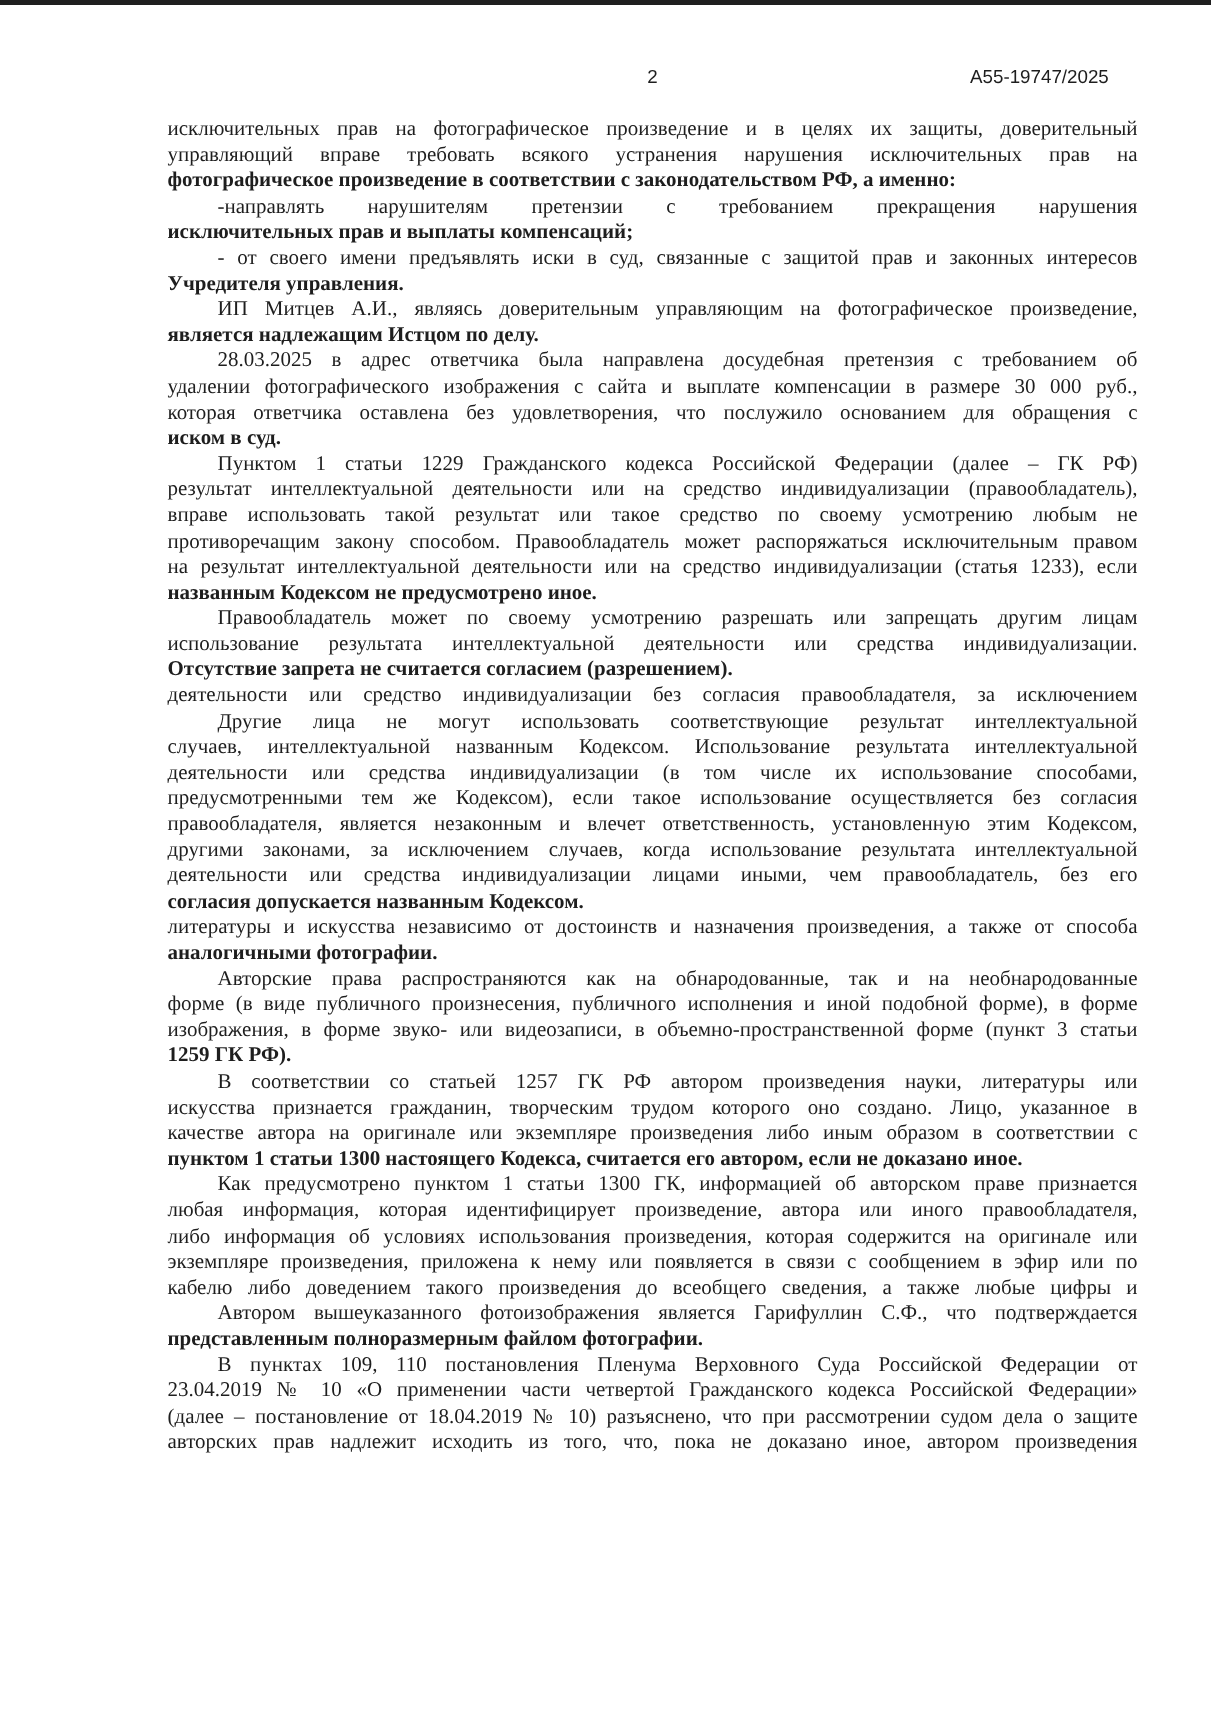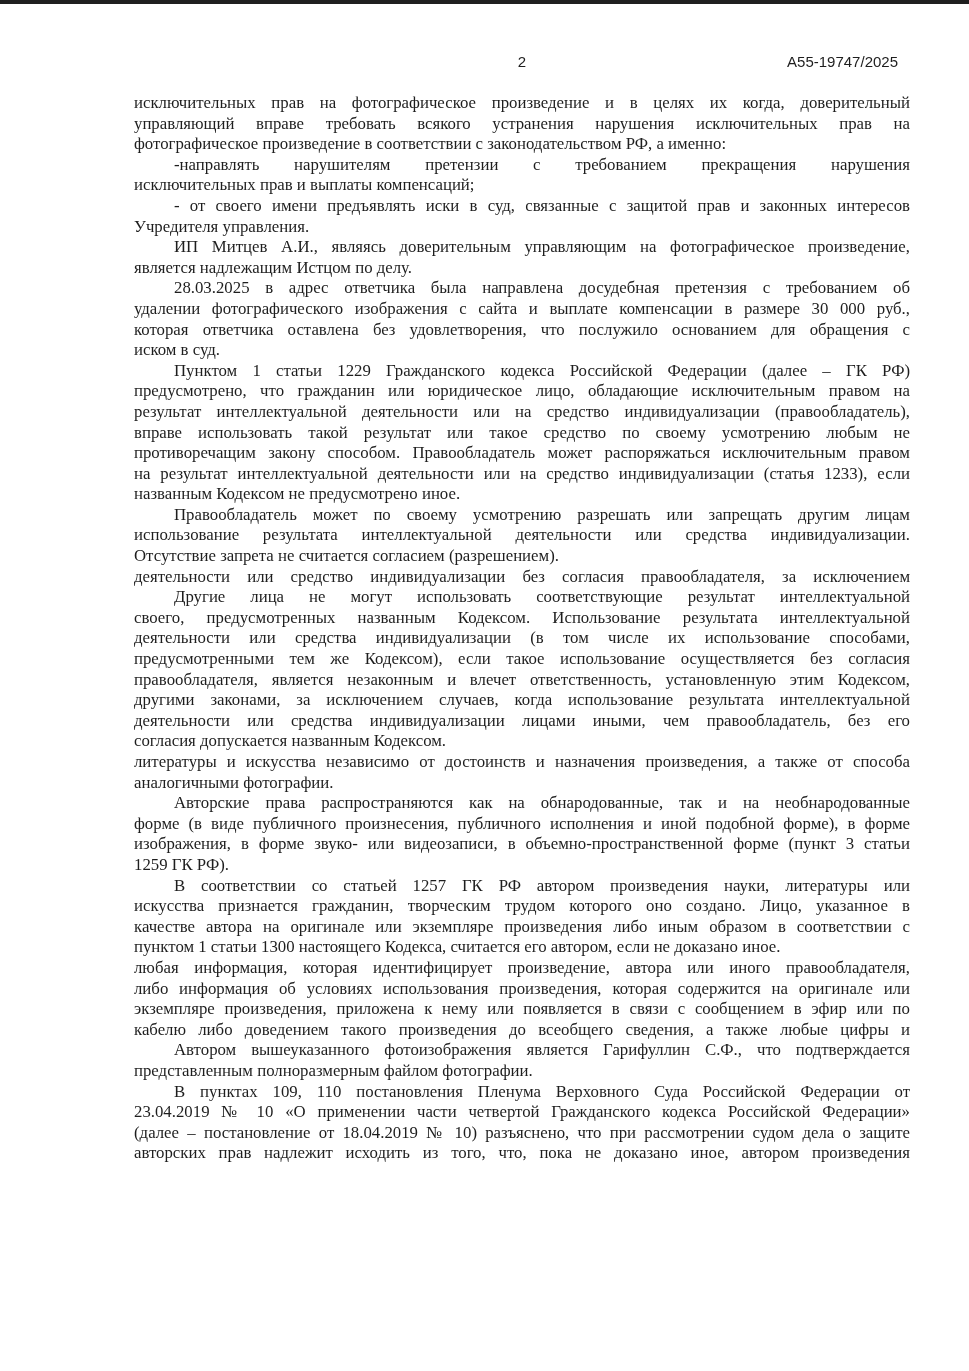--- a/index.html
+++ b/index.html
@@ -33,56 +33,57 @@
     line-height: 18px;
     color: #1e1e1e;
   }
   .page-number {
     position: absolute;
     left: 50%;
     transform: translateX(-50%);
   }
   .case-number {
     position: absolute;
-    right: 12px;
+    right: 23px;
   }
   .document-body {
     position: absolute;
     top: 93px;
     left: 134px;
     width: 776px;
     font-size: 16.8px;
     line-height: 20.6px;
   }
   .paragraph { margin: 0; padding: 0; }
   .line {
     text-align: justify;
     text-align-last: justify;
     white-space: normal;
   }
   .line.final {
     text-align-last: left;
+    font-weight: bold;
   }
   .line.first-indent {
     text-indent: 40px;
   }
 </style>
 </head>
 <body>
 
 <div class="top-bar"></div>
 
 <div class="page-header">
   <span class="page-number">2</span>
   <span class="case-number">А55-19747/2025</span>
 </div>
 
 <div class="document-body">
     <div class="paragraph">
-      <div class="line">исключительных прав на фотографическое произведение и в целях их когда, доверительный</div>
+      <div class="line">исключительных прав на фотографическое произведение и в целях их защиты, доверительный</div>
       <div class="line">управляющий вправе требовать всякого устранения нарушения исключительных прав на</div>
       <div class="line final">фотографическое произведение в соответствии с законодательством РФ, а именно:</div>
     </div>
     <div class="paragraph">
       <div class="line first-indent">-направлять нарушителям претензии с требованием прекращения нарушения</div>
       <div class="line final">исключительных прав и выплаты компенсаций;</div>
     </div>
     <div class="paragraph">
       <div class="line first-indent">- от своего имени предъявлять иски в суд, связанные с защитой прав и законных интересов</div>
       <div class="line final">Учредителя управления.</div>
@@ -92,36 +93,35 @@
       <div class="line final">является надлежащим Истцом по делу.</div>
     </div>
     <div class="paragraph">
       <div class="line first-indent">28.03.2025 в адрес ответчика была направлена досудебная претензия с требованием об</div>
       <div class="line">удалении фотографического изображения с сайта и выплате компенсации в размере 30 000 руб.,</div>
       <div class="line">которая ответчика оставлена без удовлетворения, что послужило основанием для обращения с</div>
       <div class="line final">иском в суд.</div>
     </div>
     <div class="paragraph">
       <div class="line first-indent">Пунктом 1 статьи 1229 Гражданского кодекса Российской Федерации (далее – ГК РФ)</div>
-      <div class="line">предусмотрено, что гражданин или юридическое лицо, обладающие исключительным правом на</div>
       <div class="line">результат интеллектуальной деятельности или на средство индивидуализации (правообладатель),</div>
       <div class="line">вправе использовать такой результат или такое средство по своему усмотрению любым не</div>
       <div class="line">противоречащим закону способом. Правообладатель может распоряжаться исключительным правом</div>
       <div class="line">на результат интеллектуальной деятельности или на средство индивидуализации (статья 1233), если</div>
       <div class="line final">названным Кодексом не предусмотрено иное.</div>
     </div>
     <div class="paragraph">
       <div class="line first-indent">Правообладатель может по своему усмотрению разрешать или запрещать другим лицам</div>
       <div class="line">использование результата интеллектуальной деятельности или средства индивидуализации.</div>
       <div class="line final">Отсутствие запрета не считается согласием (разрешением).</div>
     </div>
     <div class="paragraph">
       <div class="line">деятельности или средство индивидуализации без согласия правообладателя, за исключением</div>
       <div class="line first-indent">Другие лица не могут использовать соответствующие результат интеллектуальной</div>
-      <div class="line">своего, предусмотренных названным Кодексом. Использование результата интеллектуальной</div>
+      <div class="line">случаев, интеллектуальной названным Кодексом. Использование результата интеллектуальной</div>
       <div class="line">деятельности или средства индивидуализации (в том числе их использование способами,</div>
       <div class="line">предусмотренными тем же Кодексом), если такое использование осуществляется без согласия</div>
       <div class="line">правообладателя, является незаконным и влечет ответственность, установленную этим Кодексом,</div>
       <div class="line">другими законами, за исключением случаев, когда использование результата интеллектуальной</div>
       <div class="line">деятельности или средства индивидуализации лицами иными, чем правообладатель, без его</div>
       <div class="line final">согласия допускается названным Кодексом.</div>
     </div>
     <div class="paragraph">
       <div class="line">литературы и искусства независимо от достоинств и назначения произведения, а также от способа</div>
       <div class="line final">аналогичными фотографии.</div>
@@ -132,20 +132,21 @@
       <div class="line">изображения, в форме звуко- или видеозаписи, в объемно-пространственной форме (пункт 3 статьи</div>
       <div class="line final">1259 ГК РФ).</div>
     </div>
     <div class="paragraph">
       <div class="line first-indent">В соответствии со статьей 1257 ГК РФ автором произведения науки, литературы или</div>
       <div class="line">искусства признается гражданин, творческим трудом которого оно создано. Лицо, указанное в</div>
       <div class="line">качестве автора на оригинале или экземпляре произведения либо иным образом в соответствии с</div>
       <div class="line final">пунктом 1 статьи 1300 настоящего Кодекса, считается его автором, если не доказано иное.</div>
     </div>
     <div class="paragraph">
+      <div class="line first-indent">Как предусмотрено пунктом 1 статьи 1300 ГК, информацией об авторском праве признается</div>
       <div class="line">любая информация, которая идентифицирует произведение, автора или иного правообладателя,</div>
       <div class="line">либо информация об условиях использования произведения, которая содержится на оригинале или</div>
       <div class="line">экземпляре произведения, приложена к нему или появляется в связи с сообщением в эфир или по</div>
       <div class="line">кабелю либо доведением такого произведения до всеобщего сведения, а также любые цифры и</div>
     </div>
     <div class="paragraph">
       <div class="line first-indent">Автором вышеуказанного фотоизображения является Гарифуллин С.Ф., что подтверждается</div>
       <div class="line final">представленным полноразмерным файлом фотографии.</div>
     </div>
     <div class="paragraph">

